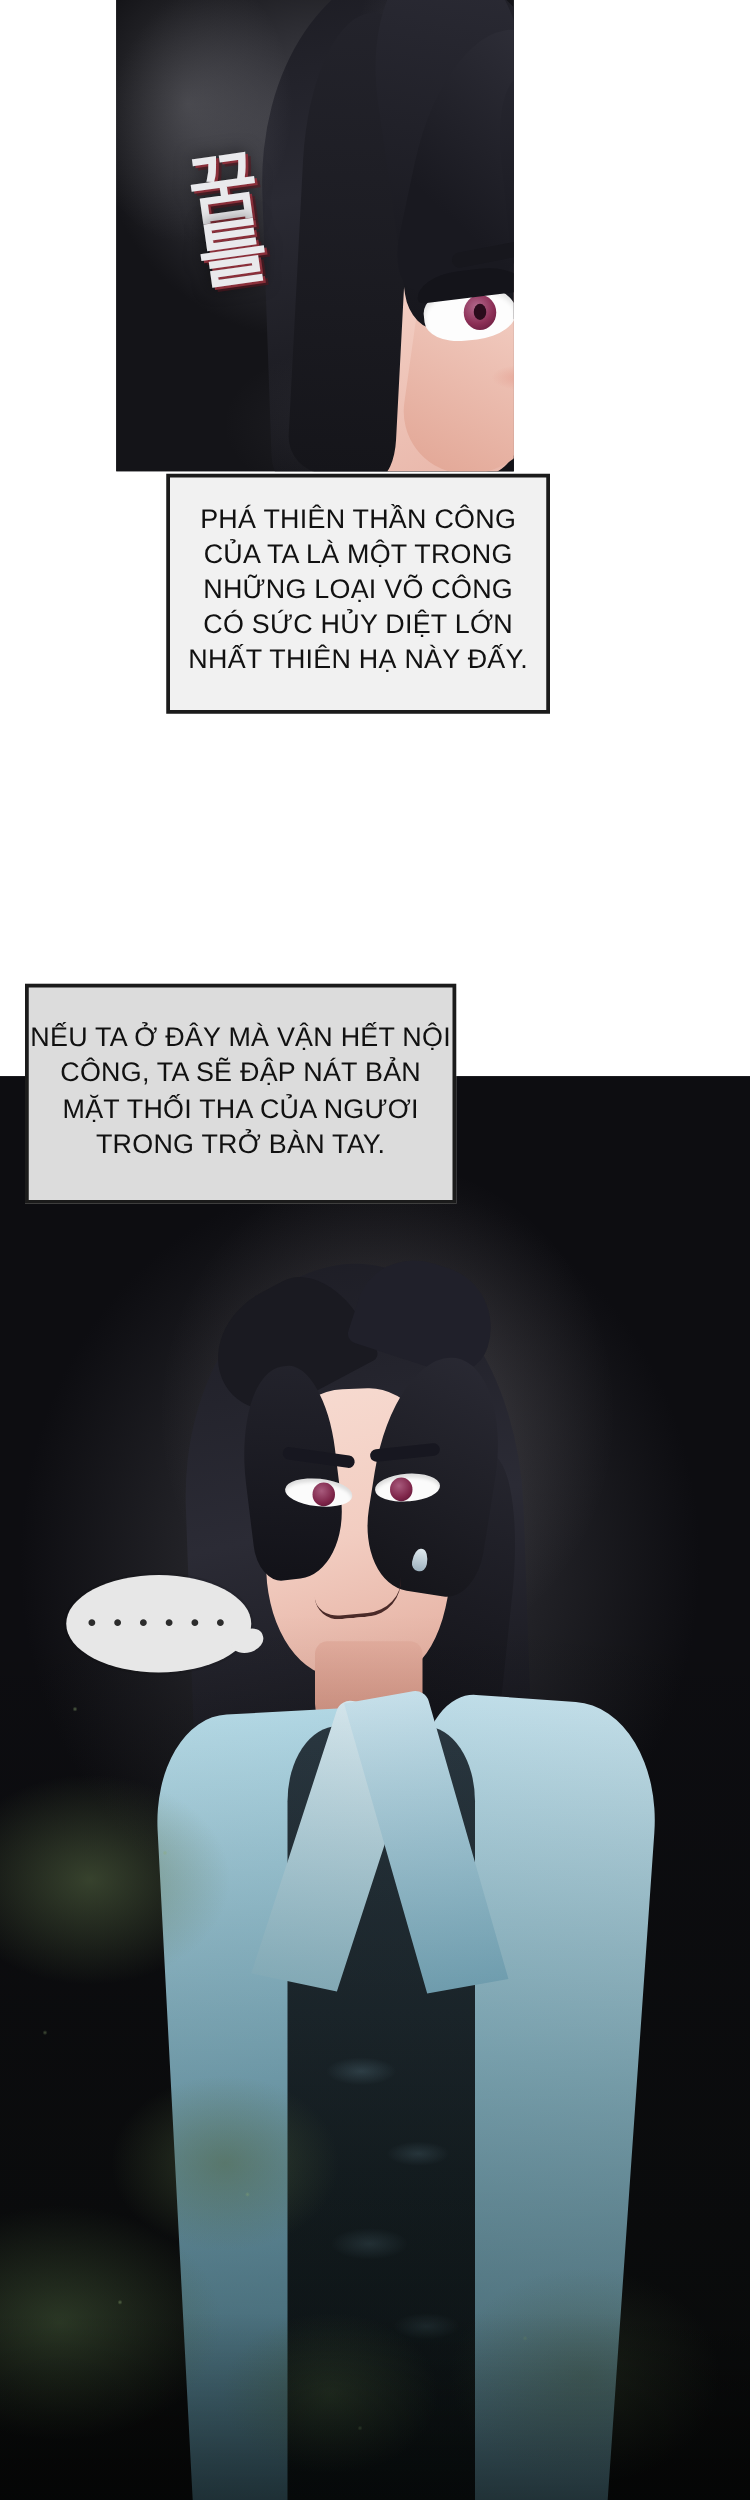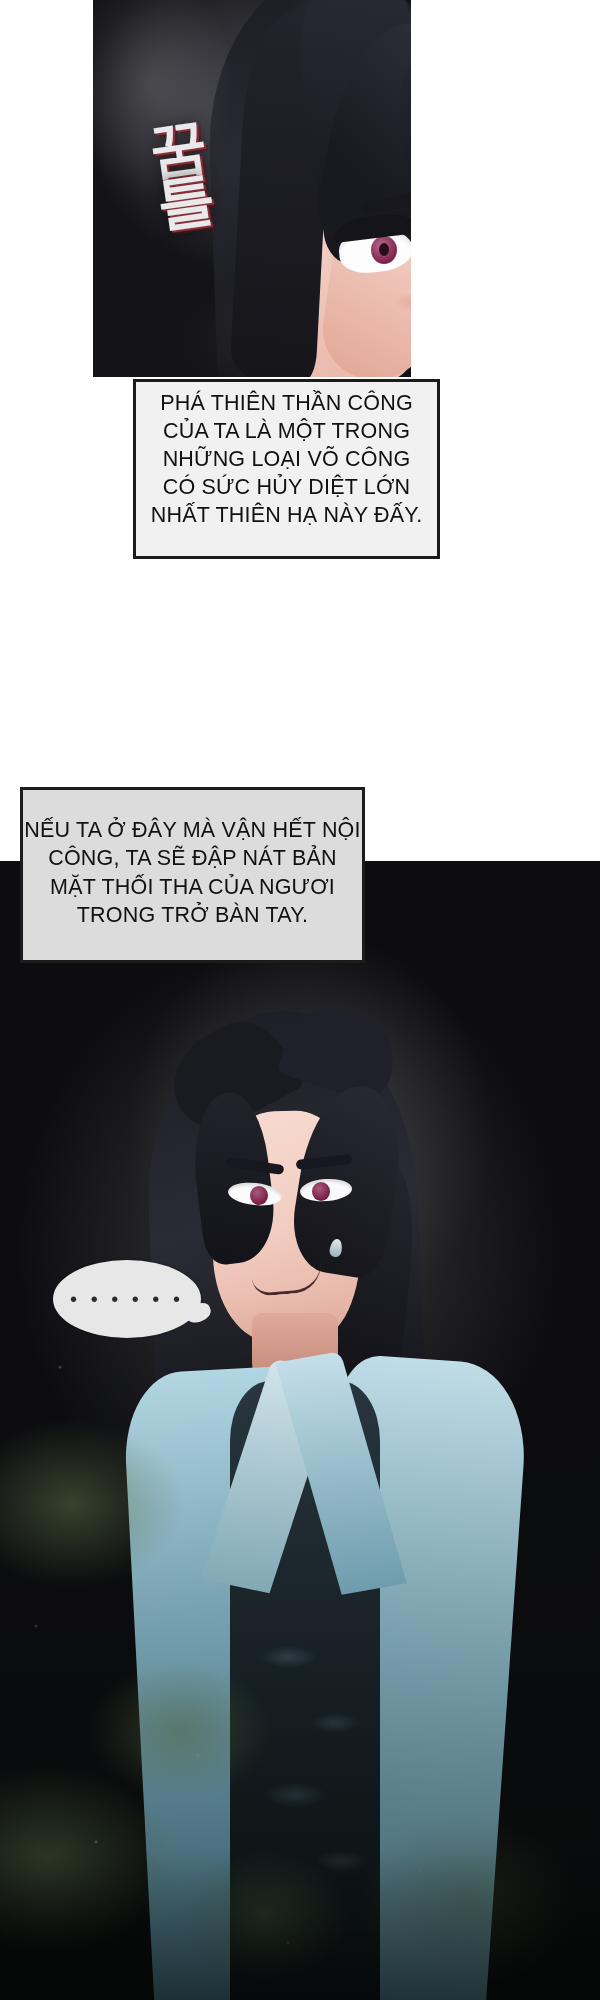--- a/index.html
+++ b/index.html
@@ -173,21 +173,21 @@
       0 0 14px rgba(0,0,0,.6);
     transform: rotate(-8deg);
     white-space: pre-line;
   }
 
   
   .bubble1 {
     position: absolute;
     left: 133px; top: 379px;
     width: 307px;
-    padding: 8px 14px 26px;
+    padding: 20px 14px 26px;
     background: #f1f1f1;
     border: 3px solid #1b1b1b;
     box-sizing: border-box;
     text-align: center;
     font-size: 21.5px;
     line-height: 1.30;
     letter-spacing: .2px;
     color: #111111;
     text-transform: uppercase;
   }

